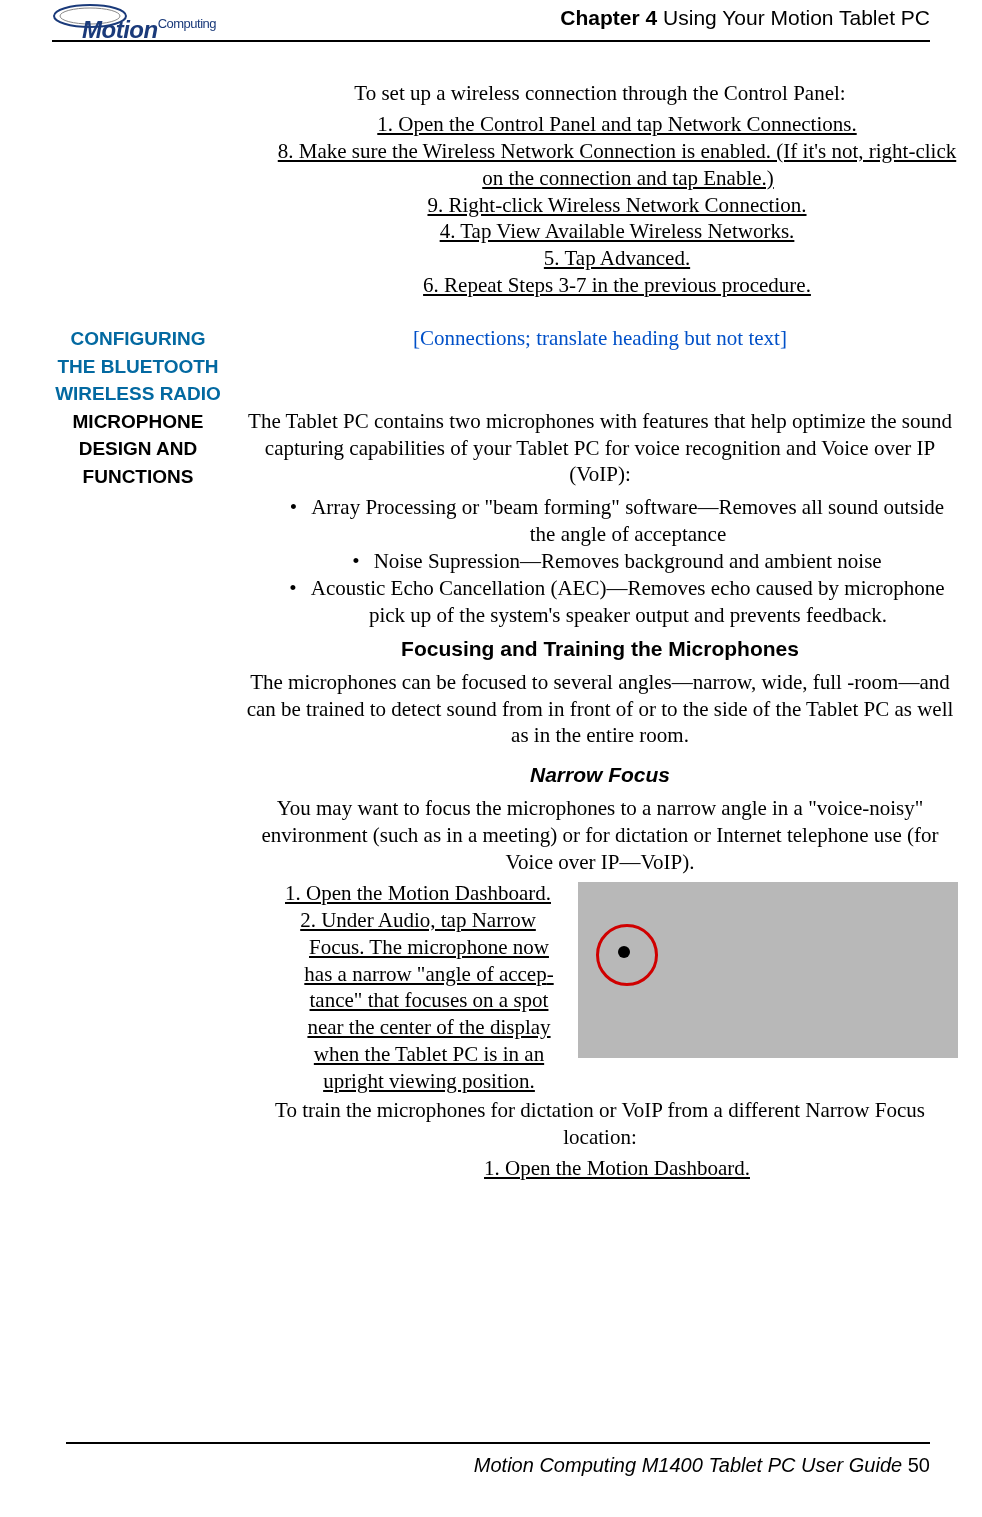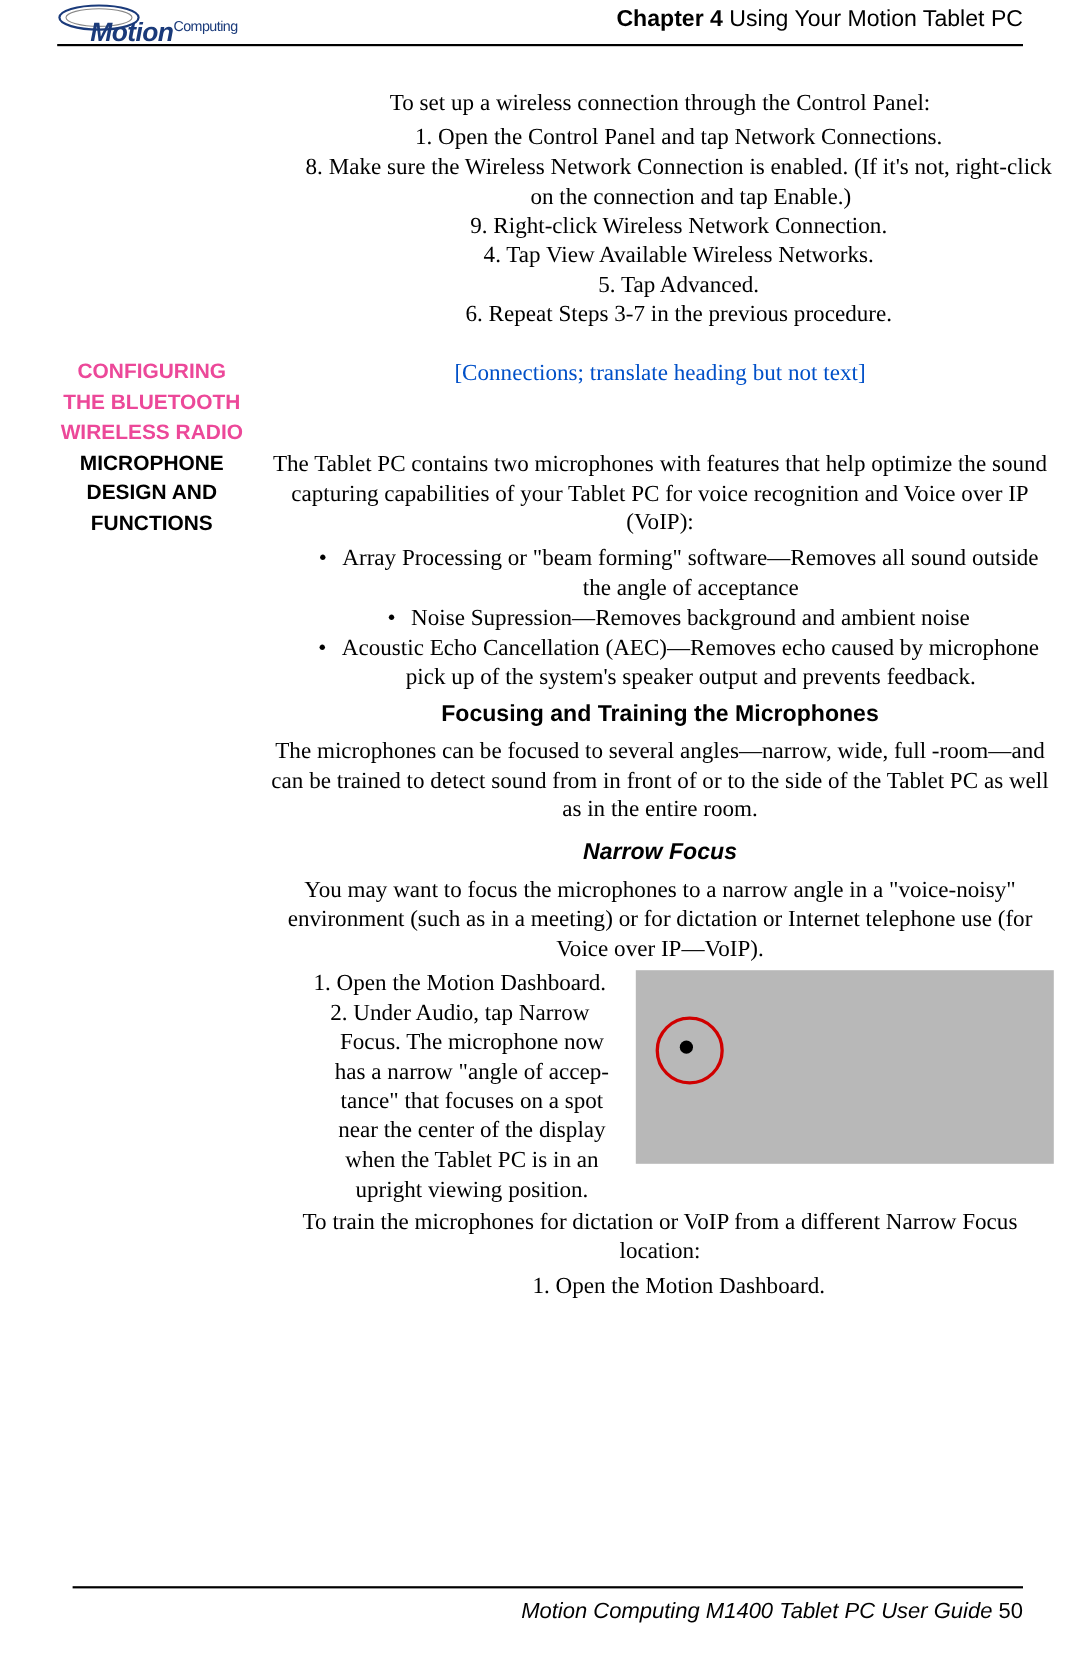--- a/index.html
+++ b/index.html
@@ -67,24 +67,24 @@
       column-gap: 18px;
       text-align: center;
     }
     .sidebar-heading {
       font-family: Arial, sans-serif;
       font-weight: bold;
       font-size: 19px;
       line-height: 1.45;
       font-variant: small-caps;
     }
-    .sidebar-red { color: #ec4899; }
+    .sidebar-red { color: #0369a1; }
     .main-col { }
     .para { line-height: 1.28; margin-bottom: 4px; }
-    .ol-list { list-style: none; padding-left: 34px; margin-top: 0; margin-bottom: 26px; }
+    .ol-list { list-style: none; padding-left: 34px; margin-top: 0; margin-bottom: 26px; text-decoration: underline; }
     .ol-list li { line-height: 1.28; text-indent: -22px; padding-left: 22px; }
     .ul-list { list-style: none; padding-left: 34px; margin-top: 6px; margin-bottom: 8px; }
     .ul-list li { line-height: 1.28; text-indent: -22px; padding-left: 22px; }
     .ul-list li::before { content: "•"; padding-right: 14px; }
     .placeholder { color: #0050c8; }
     .sub-bold {
       font-family: Arial, sans-serif;
       font-weight: bold;
       font-size: 21px;
       margin-top: 8px;

